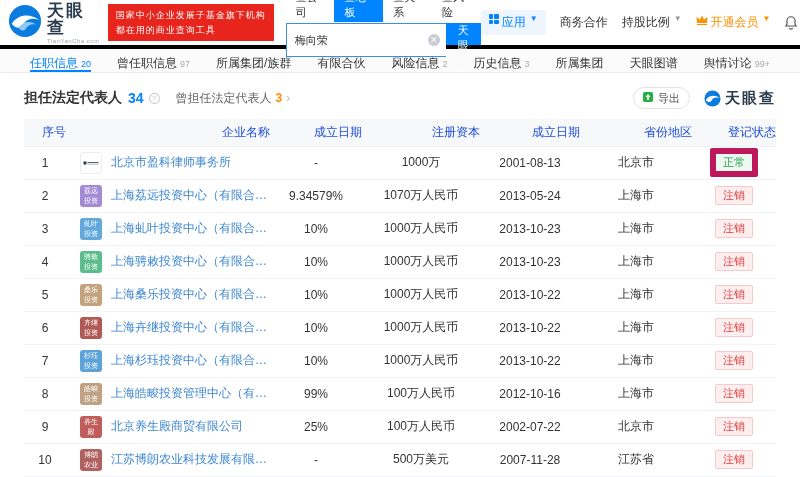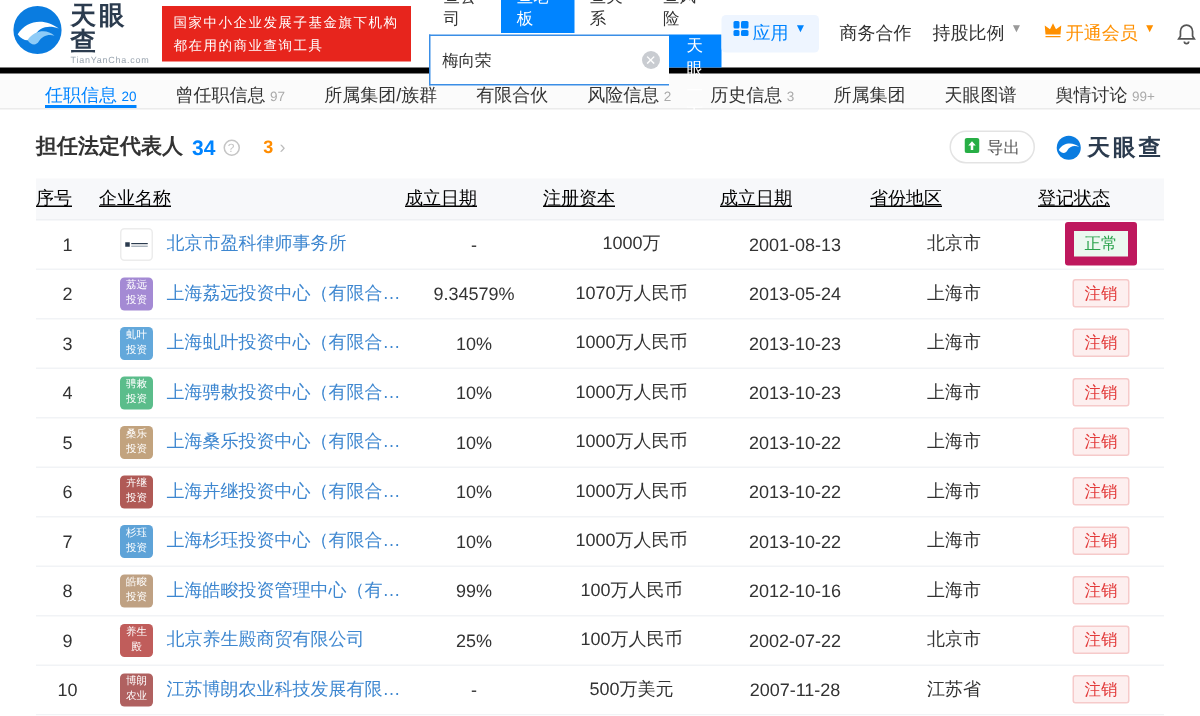--- a/index.html
+++ b/index.html
@@ -60,22 +60,22 @@
   .arrow { color:#bbb; font-size:12px; }
   .sec-right { margin-left:auto; display:flex; align-items:center; gap:14px; }
   .export-btn { display:flex; align-items:center; gap:5px; border:1px solid #e3e3e3;
     border-radius:11px; height:22px; padding:0 9px; font-size:11px; color:#555;
     background:#fff; cursor:pointer; }
   .watermark { display:flex; align-items:center; gap:4px; }
   .wm-text { font-size:15px; font-weight:bold; color:#2b3b4e; letter-spacing:2px; }
 
   
   table { width:100%; border-collapse:collapse; margin-top:8px; table-layout:fixed; }
-  thead th { background:#f7f8fa; font-size:12px; color:#000000; font-weight:normal;
-    height:27px; text-align:left; border-bottom:1px solid #eef0f3;text-decoration:underline; }
+  thead th { background:#f7f8fa; font-size:12px; color:#1d4ed8; font-weight:normal;
+    height:27px; text-align:right; border-bottom:1px solid #eef0f3; }
   tbody td { border-bottom:1px solid #f1f3f6; height:33px; font-size:12px; color:#333;
     text-align:center; padding:0 2px; overflow:hidden; }
   .name-cell { display:flex; align-items:center; gap:9px; text-align:left; padding-left:12px; }
   .avatar { width:22px; height:22px; border-radius:3px; color:#fff; font-size:7px;
     line-height:1.35; display:flex; flex-direction:column; align-items:center;
     justify-content:center; flex-shrink:0; }
   .avatar.logo { background:#fff; border:1px solid #ececec; }
   .company-link { color:#3e87d0; cursor:pointer; white-space:nowrap; overflow:hidden;
     text-overflow:ellipsis; }
   .badge { display:inline-block; font-size:11px; padding:1px 7px; border-radius:2px; }
@@ -190,20 +190,21 @@
       <span class="tb-count">99+</span>
     </div>
   </div>
 
 <div class="content">
   <div class="section-header">
     <span class="sec-title">担任法定代表人</span>
     <span class="sec-count">34</span>
     <span class="info-icon">?</span>
     <span class="sec-secondary">
+      <span>曾担任法定代表人</span>
       <span class="cnt">3</span>
       <span class="arrow">›</span>
     </span>
     <span class="sec-right">
       <button class="export-btn">
         <span>
           <svg width="10" height="10" viewBox="0 0 12 12">
               <rect x="0" y="0" width="12" height="12" rx="2" fill="#27ae45"></rect>
               <path d="M6 2.5 L9 6 H7 V9.5 H5 V6 H3 Z" fill="#fff"></path>
             </svg>

